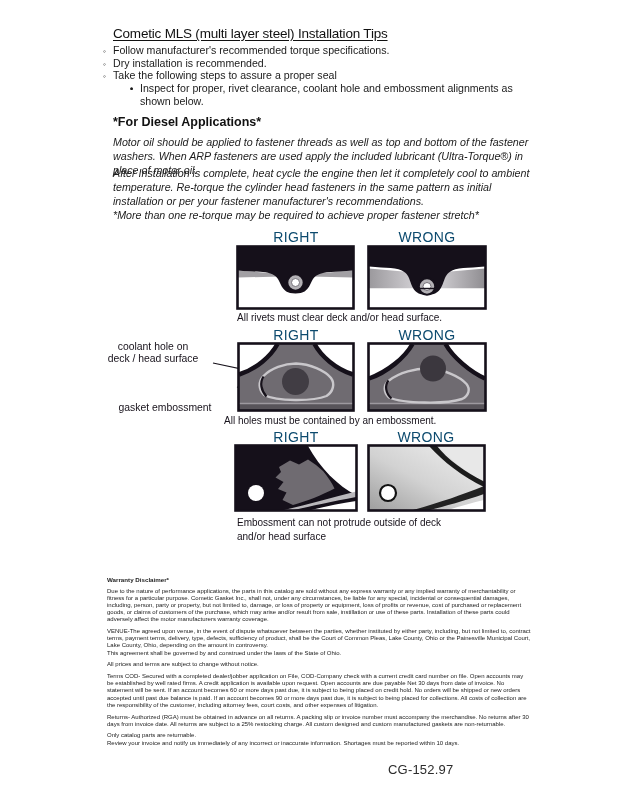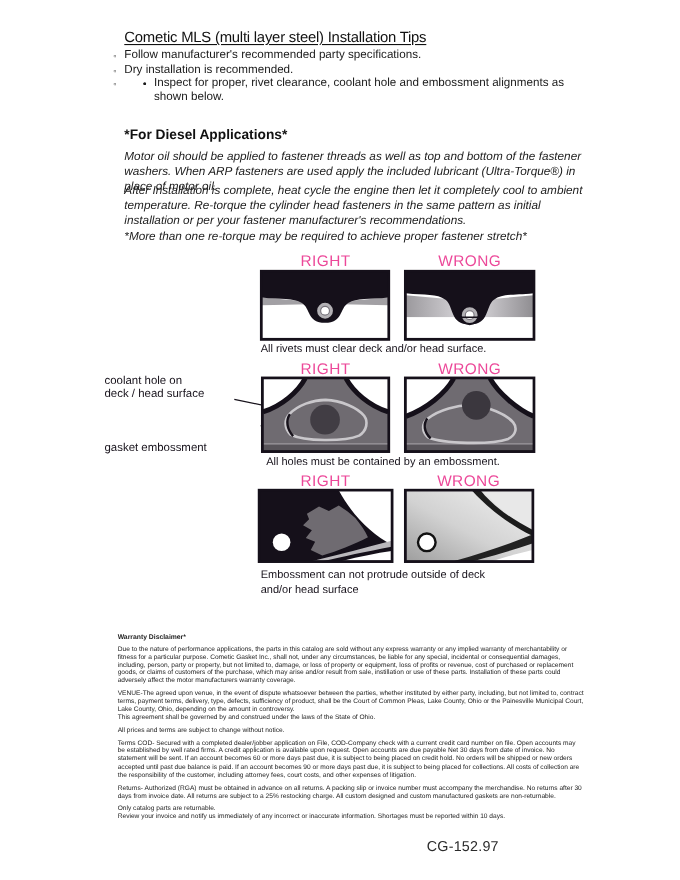--- a/index.html
+++ b/index.html
@@ -29,53 +29,54 @@
   .b.sub .mk { font-size: 9px; top: 0.5px; }
 
   .diesel-h { left: 113px; top: 115px; font-size: 12.5px; font-weight: bold; color: #111; text-align: center; }
   .para { left: 113px; width: 426px; font-size: 10.7px; line-height: 14px; color: #1c1c1c; font-style: italic; }
   .p1 { top: 135px; }
   .p2 { top: 166px; }
   .p3 { top: 208px; }
 
   .dlabel {
     transform: translateX(-50%);
-    font-size: 14px; letter-spacing: 0.4px; color: #ec4899;
+    font-size: 14px; letter-spacing: 0.4px; color: #0c4a6e;
     white-space: nowrap;
   }
   .caption { font-size: 10px; color: #17121b; }
   .pre { white-space: pre-line; }
 
   .ann {
-    font-size: 10.4px; line-height: 11.8px; text-align: left; color: #17121b;
+    font-size: 10.4px; line-height: 11.8px; text-align: center; color: #17121b;
   }
   .leader-svg { pointer-events: none; }
 
   .legal { left: 107px; top: 576px; width: 424px; color: #222; }
   .legal h3 { font-size: 6.2px; line-height: 7.5px; margin-bottom: 4px; font-weight: bold; }
   .legal p { font-size: 6px; line-height: 7.2px; margin-bottom: 4.5px; }
 
   .pagenum { left: 388px; top: 762px; font-size: 13px; color: #2b2b2b; letter-spacing: 0.2px; }
 </style>
 </head>
 <body>
 
 <div class="abs title">Cometic MLS (multi layer steel) Installation Tips</div>
 
 <div class="abs bullets">
   <div class="b">
     <span class="mk">◦</span>
-    <span>Follow manufacturer's recommended party specifications.</span>
+    <span>Follow manufacturer's recommended torque specifications.</span>
   </div>
   <div class="b">
     <span class="mk">◦</span>
     <span>Dry installation is recommended.</span>
   </div>
   <div class="b">
     <span class="mk">◦</span>
+    <span>Take the following steps to assure a proper seal</span>
   </div>
   <div class="b sub">
     <span class="mk">•</span>
   </div>
   <div class="b sub">
     <span class="mk">•</span>
     <span>Inspect for proper, rivet clearance, coolant hole and embossment alignments as shown below.</span>
   </div>
 </div>
 
@@ -154,21 +155,21 @@
   <path d="M45.5 2 C38 15.5 20.5 30 2 36.5" stroke="#15101a" stroke-width="4.5" fill="none"></path>
   <path d="M78.5 2 C86 15.5 103.5 30 118 36.5" stroke="#15101a" stroke-width="4.5" fill="none"></path>
   <rect x="2" y="61.5" width="116" height="6.5" fill="#58545a"></rect>
   <line x1="2" y1="61.5" x2="118" y2="61.5" stroke="#9d999f" stroke-width="1.3"></line>
   <path d="M22 55.5 C16.5 50.5 16 43 22 38.5 C32 30.5 49 26 62 26.5 C77 27.5 93 34.5 99.5 42 C103.5 47 102 53.5 95 57 C79 62.5 36 61.5 22 55.5 Z" fill="none" stroke="#c9c7cb" stroke-width="2.4"></path>
   <path d="M24.5 56.5 C18.5 51 17.5 43.5 21.5 38.5" fill="none" stroke="#17121b" stroke-width="2.2"></path>
   <circle cx="66" cy="26.5" r="13" fill="#3b373e"></circle>
   <rect x="1.5" y="1.5" width="117" height="67" fill="none" stroke="#15101a" stroke-width="2.6"></rect>
 </svg>
 
-<div class="abs caption" style="left:242px; top:415px;">All holes must be contained by an embossment.</div>
+<div class="abs caption" style="left:224px; top:415px;">All holes must be contained by an embossment.</div>
 
 <div class="abs dlabel" style="left:296px; top:429px;">RIGHT</div>
 <div class="abs dlabel" style="left:426px; top:429px;">WRONG</div>
 
 <svg class="abs" style="left:234px; top:444px;" width="124" height="68" viewBox="0 0 124 68">
   <rect x="2" y="2" width="120" height="64" fill="#ffffff"></rect>
   <path d="M2 2 H74 C86 24 104 42 122 51 L122 66 H2 Z" fill="#15101a"></path>
   <path d="M50 66 C75 60 99 53.5 122 47.5 L122 53 C99 57.5 77 62 60 66 Z" fill="#bab8bc"></path>
   <path d="M77 66 C93 62 108 59 122 57 L122 66 Z" fill="#ffffff"></path>
   <path d="M45 23 L56 16.5 L65 20.5 L74 15.5 L82 21 L89 27 C94 33 98 39 100.5 44.5 C88 51 72 57.5 59 61 L48.5 56 L52.5 48.5 L44 45 L49.5 38 L41.5 33.5 L47 28 Z" fill="#6f6b71"></path>

